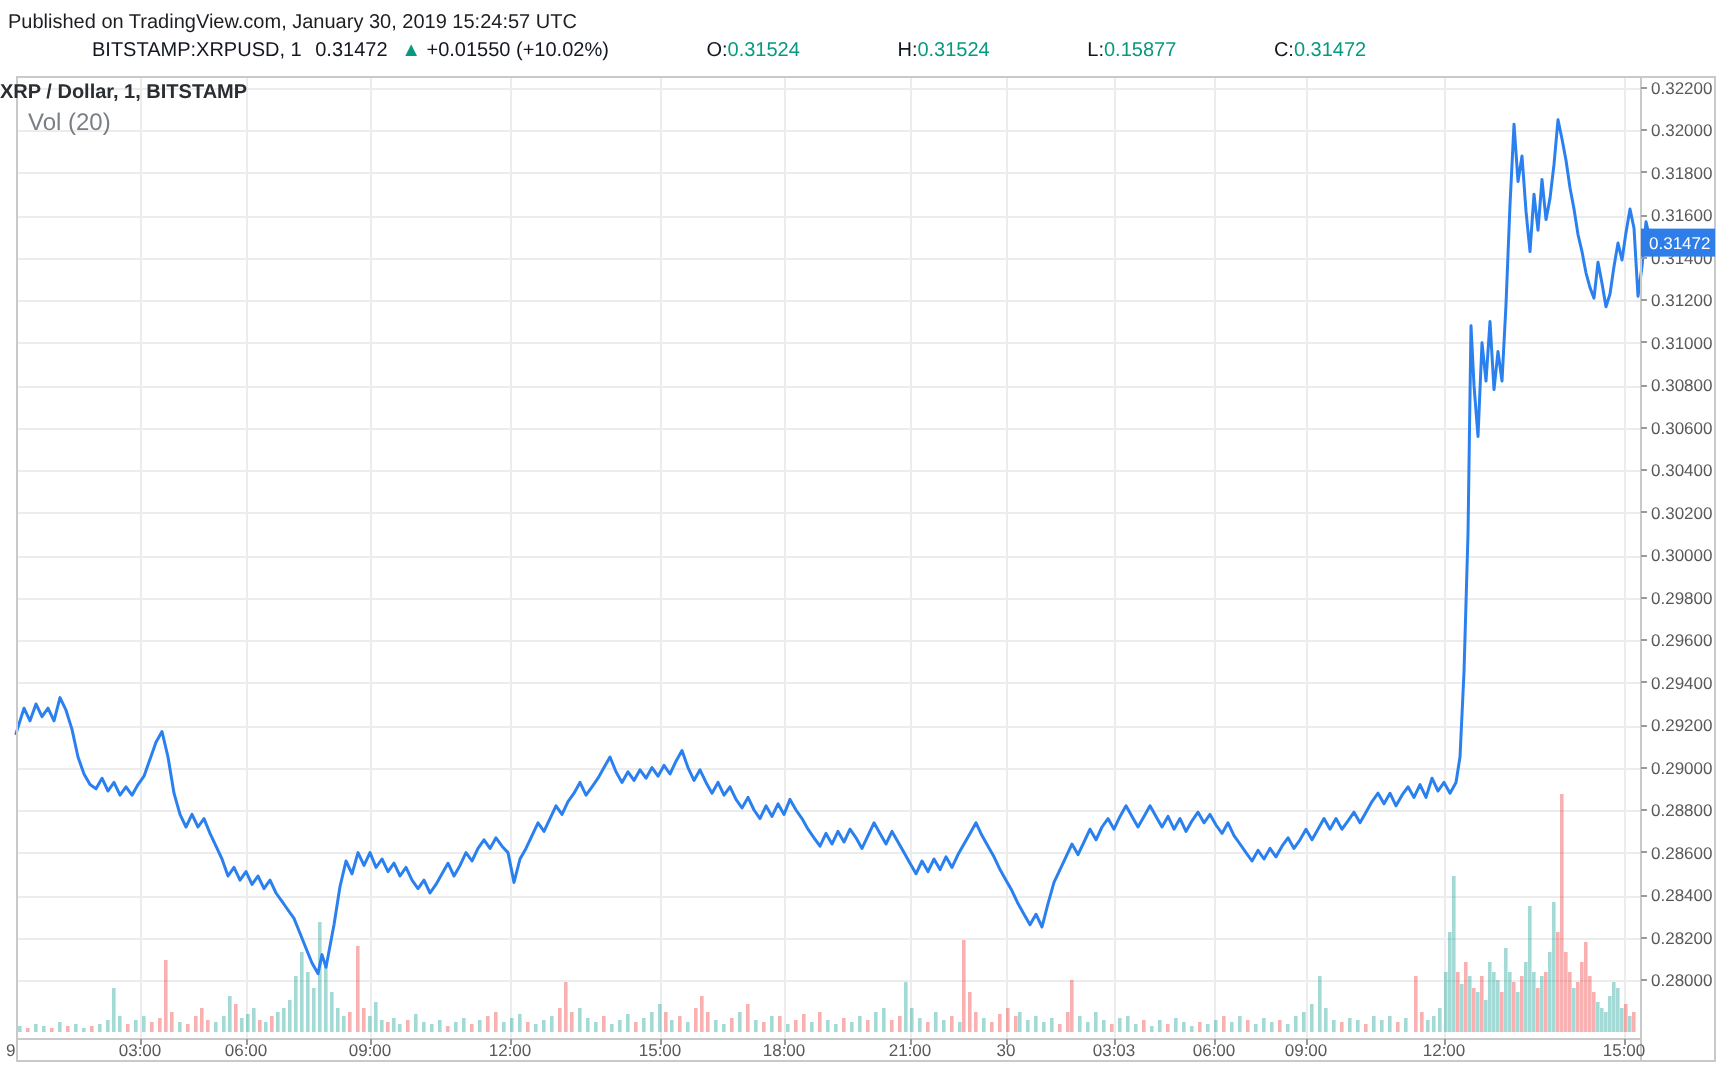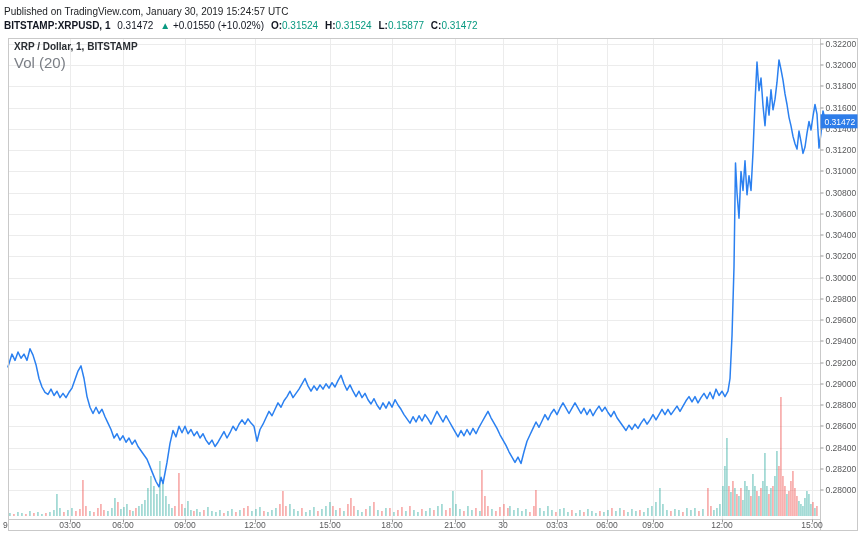--- a/index.html
+++ b/index.html
@@ -1,25 +1,25 @@
 <!DOCTYPE html>
 <html><head>
 <meta charset="utf-8">
 <style>
   html,body{margin:0;padding:0;background:#ffffff;width:860px;height:533px;overflow:hidden;
     font-family:"Liberation Sans",sans-serif;-webkit-font-smoothing:antialiased;}
   #stage{position:relative;width:860px;height:533px;background:#fff;}
   .hdr1{position:absolute;left:4px;top:6px;font-size:10px;color:#1c1e21;}
   .hdr2{position:absolute;left:4px;top:20px;font-size:10px;color:#131722;white-space:nowrap;}
-  .hdr2 b{font-weight:bold;}
+  .hdr2 b{font-weight:normal;margin-left:42px;}
   .grn{color:#089981;}
   .dark{color:#131722;}
   .sep{display:inline-block;width:4px;}
-  .legend-title{position:absolute;left:14px;top:41px;font-size:10px;font-weight:bold;color:#2a2e33;}
-  .legend-vol{position:absolute;left:14px;top:54px;font-size:15px;color:#7a7e85;}
+  .legend-title{position:absolute;left:0;top:41px;font-size:10px;font-weight:bold;color:#2a2e33;}
+  .legend-vol{position:absolute;left:14px;top:54px;font-size:12px;color:#7a7e85;}
   svg text{font-family:"Liberation Sans",sans-serif;}
 </style>
 </head>
 <body>
 
 <div id="stage">
 
   <div class="hdr1">Published on TradingView.com, January 30, 2019 15:24:57 UTC</div>
 
   <div class="hdr2">

